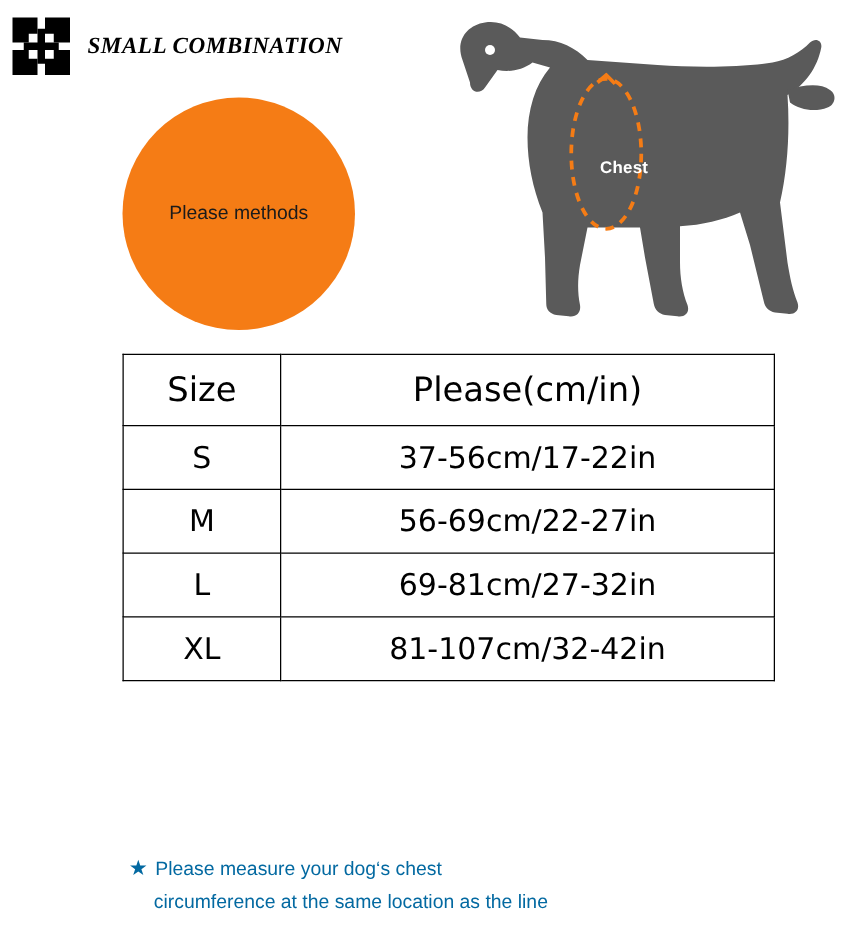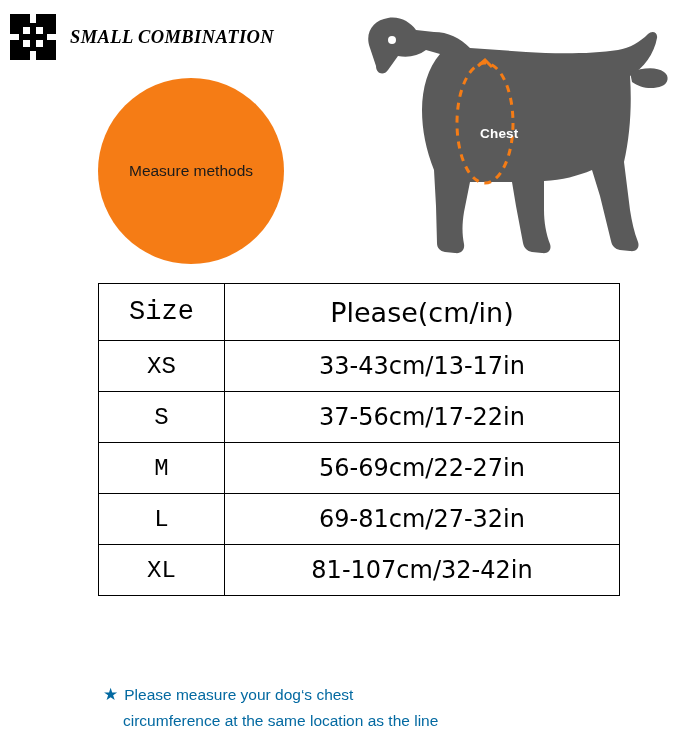--- a/index.html
+++ b/index.html
@@ -120,21 +120,21 @@
     table-layout: fixed;
   }
   .size-table td, .size-table th {
     border: 1px solid #000000;
     text-align: center;
     font-family: "DejaVu Sans", sans-serif;
     color: #000;
     padding: 0;
     font-weight: normal;
   }
-  .size-table .col-size { width: 125px; font-family: Liberation Mono, monospace; }
+  .size-table .col-size { width: 125px; }
   .size-table thead th {
     height: 56px;
     font-size: 27px;
   }
   .size-table tbody td {
     height: 50px;
     font-size: 24px;
   }
 
   
@@ -165,21 +165,21 @@
     <div class="q q1"></div>
     <div class="q q2"></div>
     <div class="q q3"></div>
     <div class="q q4"></div>
     <div class="cx"></div>
   </div>
   <div class="brand-title">SMALL COMBINATION</div>
 </div>
 
 <div class="measure-circle">
-  <div class="label">Measure methods</div>
+  <div class="label">Please methods</div>
 </div>
 
 <div class="dog-wrap">
   <svg width="340" height="262" viewBox="0 0 340 262">
     <path fill="#5a5a5a" d="
       M40,38
       C34,22 44,10 58,8
       C70,6 80,12 86,20
       L104,22
       C118,22 130,28 140,38
@@ -239,24 +239,20 @@
 
 <table class="size-table">
   <thead>
     <tr>
       <th class="col-size">Size</th>
       <th>Please(cm/in)</th>
     </tr>
   </thead>
   <tbody>
     <tr>
-      <td class="col-size">XS</td>
-      <td>33-43cm/13-17in</td>
-    </tr>
-    <tr>
       <td class="col-size">S</td>
       <td>37-56cm/17-22in</td>
     </tr>
     <tr>
       <td class="col-size">M</td>
       <td>56-69cm/22-27in</td>
     </tr>
     <tr>
       <td class="col-size">L</td>
       <td>69-81cm/27-32in</td>

